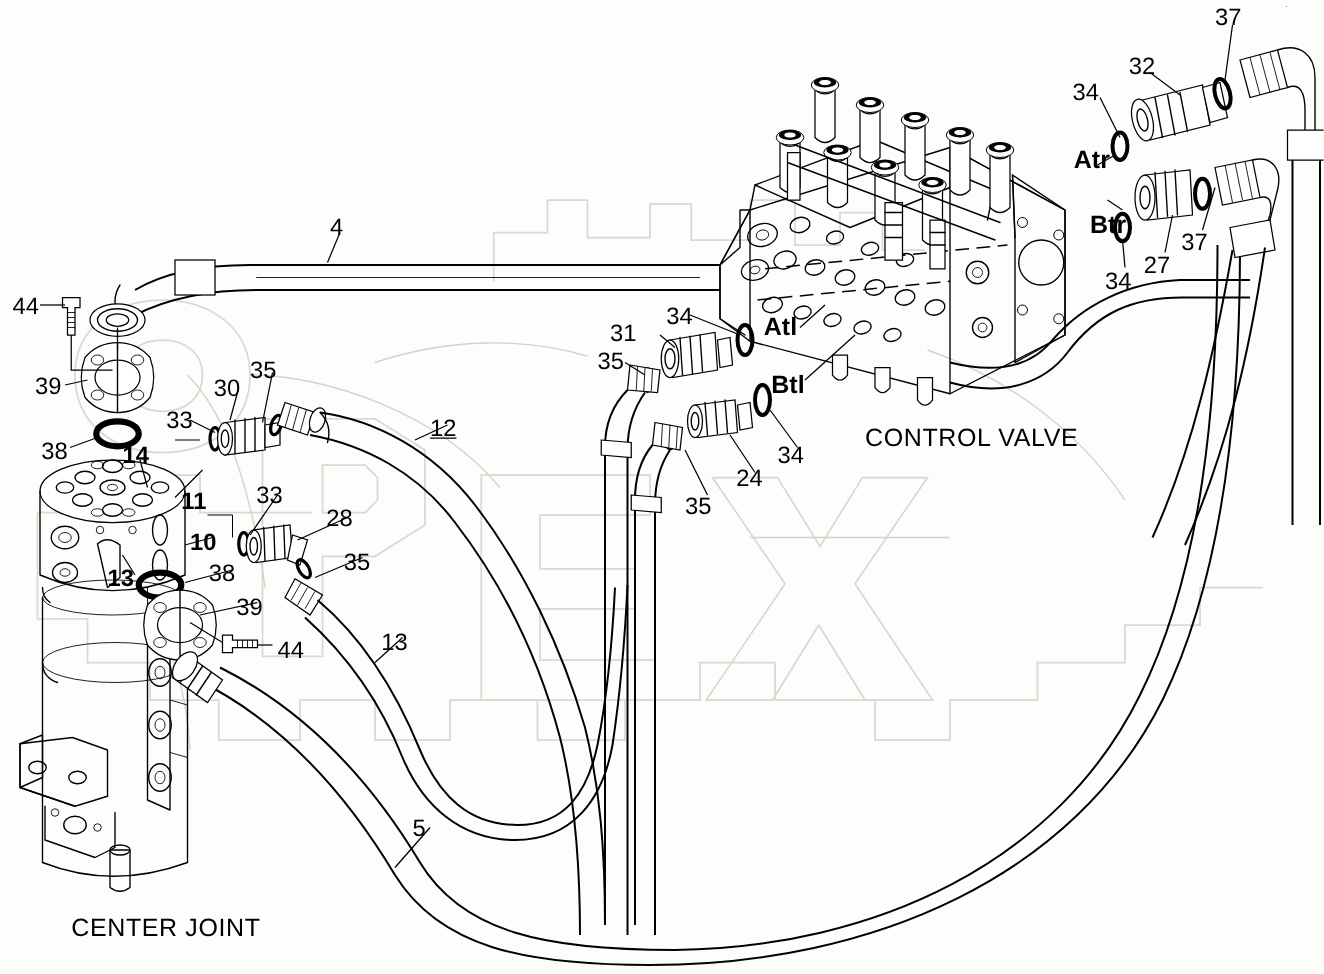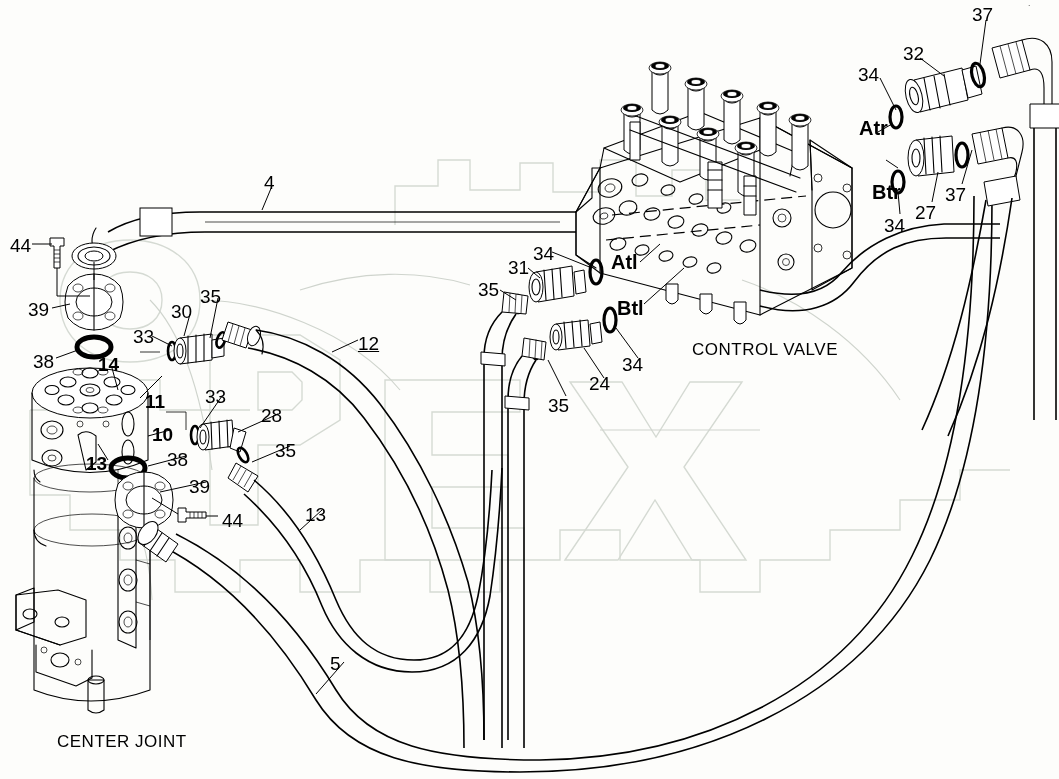--- a/index.html
+++ b/index.html
@@ -9,21 +9,21 @@
     overflow:hidden;
     padding-left:11px;
   }
   #sheet svg{position:absolute;left:0;top:0;}
   .lbl{
     position:absolute;font-family:"Liberation Sans",sans-serif;
     color:#000;white-space:nowrap;line-height:1;
   }
   .num{font-size:19px;}
   .port{font-size:20px;font-weight:bold;}
-  .caption{font-size:17px;letter-spacing:.5px;}
+  .caption{font-size:20px;letter-spacing:.5px;}
   .bold-num{font-size:19px;font-weight:bold;}
 </style>
 </head>
 <body>
 
 <div id="sheet">
 
   <svg width="1059" height="779" viewBox="0 0 1059 779">
 
     <defs>
@@ -523,47 +523,47 @@
   <div id="numbers">
       <div class="lbl num" style="left: 972px; top: 5px;">37</div>
       <div class="lbl num" style="left: 903px; top: 44px;">32</div>
       <div class="lbl num" style="left: 858px; top: 65px;">34</div>
       <div class="lbl num" style="left: 945px; top: 185px;">37</div>
       <div class="lbl num" style="left: 915px; top: 203px;">27</div>
       <div class="lbl num" style="left: 884px; top: 216px;">34</div>
       <div class="lbl num" style="left: 264px; top: 173px;">4</div>
       <div class="lbl num" style="left: 10px; top: 236px;">44</div>
       <div class="lbl num" style="left: 533px; top: 244px;">34</div>
-      <div class="lbl num" style="left: 508px; top: 258px;">31</div>
+      <div class="lbl num" style="left: 488px; top: 258px;">31</div>
       <div class="lbl num" style="left: 28px; top: 300px;">39</div>
       <div class="lbl num" style="left: 478px; top: 280px;">35</div>
       <div class="lbl num" style="left: 200px; top: 287px;">35</div>
       <div class="lbl num" style="left: 171px; top: 302px;">30</div>
       <div class="lbl num" style="left: 133px; top: 327px;">33</div>
       <div class="lbl num" style="left: 33px; top: 352px;">38</div>
-      <div class="lbl num" style="left: 358px; top: 334px; text-decoration: underline;">12</div>
+      <div class="lbl num" style="left: 344px; top: 334px; text-decoration: underline;">12</div>
       <div class="lbl bold-num" style="left: 98px; top: 355px;">14</div>
       <div class="lbl bold-num" style="left: 145px; top: 370px; margin-top: 22px;">11</div>
       <div class="lbl num" style="left: 622px; top: 355px;">34</div>
       <div class="lbl num" style="left: 589px; top: 374px;">24</div>
       <div class="lbl num" style="left: 548px; top: 396px;">35</div>
       <div class="lbl num" style="left: 205px; top: 387px;">33</div>
       <div class="lbl num" style="left: 261px; top: 406px;">28</div>
       <div class="lbl bold-num" style="left: 152px; top: 425px;">10</div>
       <div class="lbl num" style="left: 275px; top: 441px;">35</div>
       <div class="lbl bold-num" style="left: 86px; top: 454px;">13</div>
       <div class="lbl num" style="left: 167px; top: 450px;">38</div>
       <div class="lbl num" style="left: 189px; top: 477px;">39</div>
       <div class="lbl num" style="left: 222px; top: 511px;">44</div>
       <div class="lbl num" style="left: 305px; top: 505px;">13</div>
       <div class="lbl num" style="left: 330px; top: 654px;">5</div>
     </div>
   <div id="ports">
       <div class="lbl port" style="left: 859px; top: 118px;">Atr</div>
-      <div class="lbl port" style="left: 872px; top: 182px;">Btr</div>
+      <div class="lbl port" style="left: 872px; top: 170px;">Btr</div>
       <div class="lbl port" style="left: 611px; top: 252px;">Atl</div>
       <div class="lbl port" style="left: 617px; top: 298px;">Btl</div>
     </div>
   <div id="captions">
       <div class="lbl caption" style="left: 692px; top: 341px;">CONTROL VALVE</div>
       <div class="lbl caption" style="left: 44px; top: 733px; margin-left: 13px;">CENTER JOINT</div>
     </div>
   <div class="lbl" style="left:1028px;top:2px;font-size:7px;color:#333;">·</div>
 
 </div>

